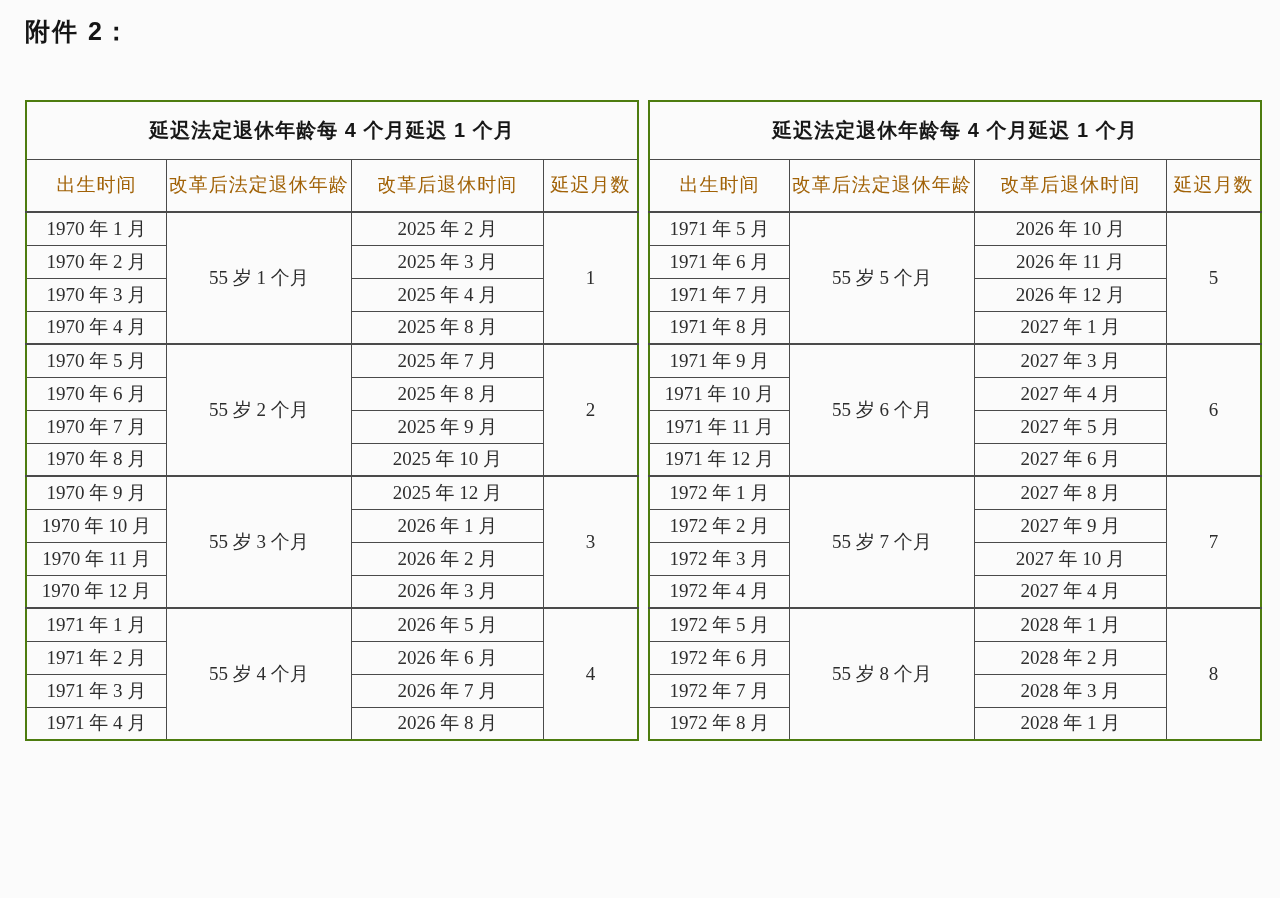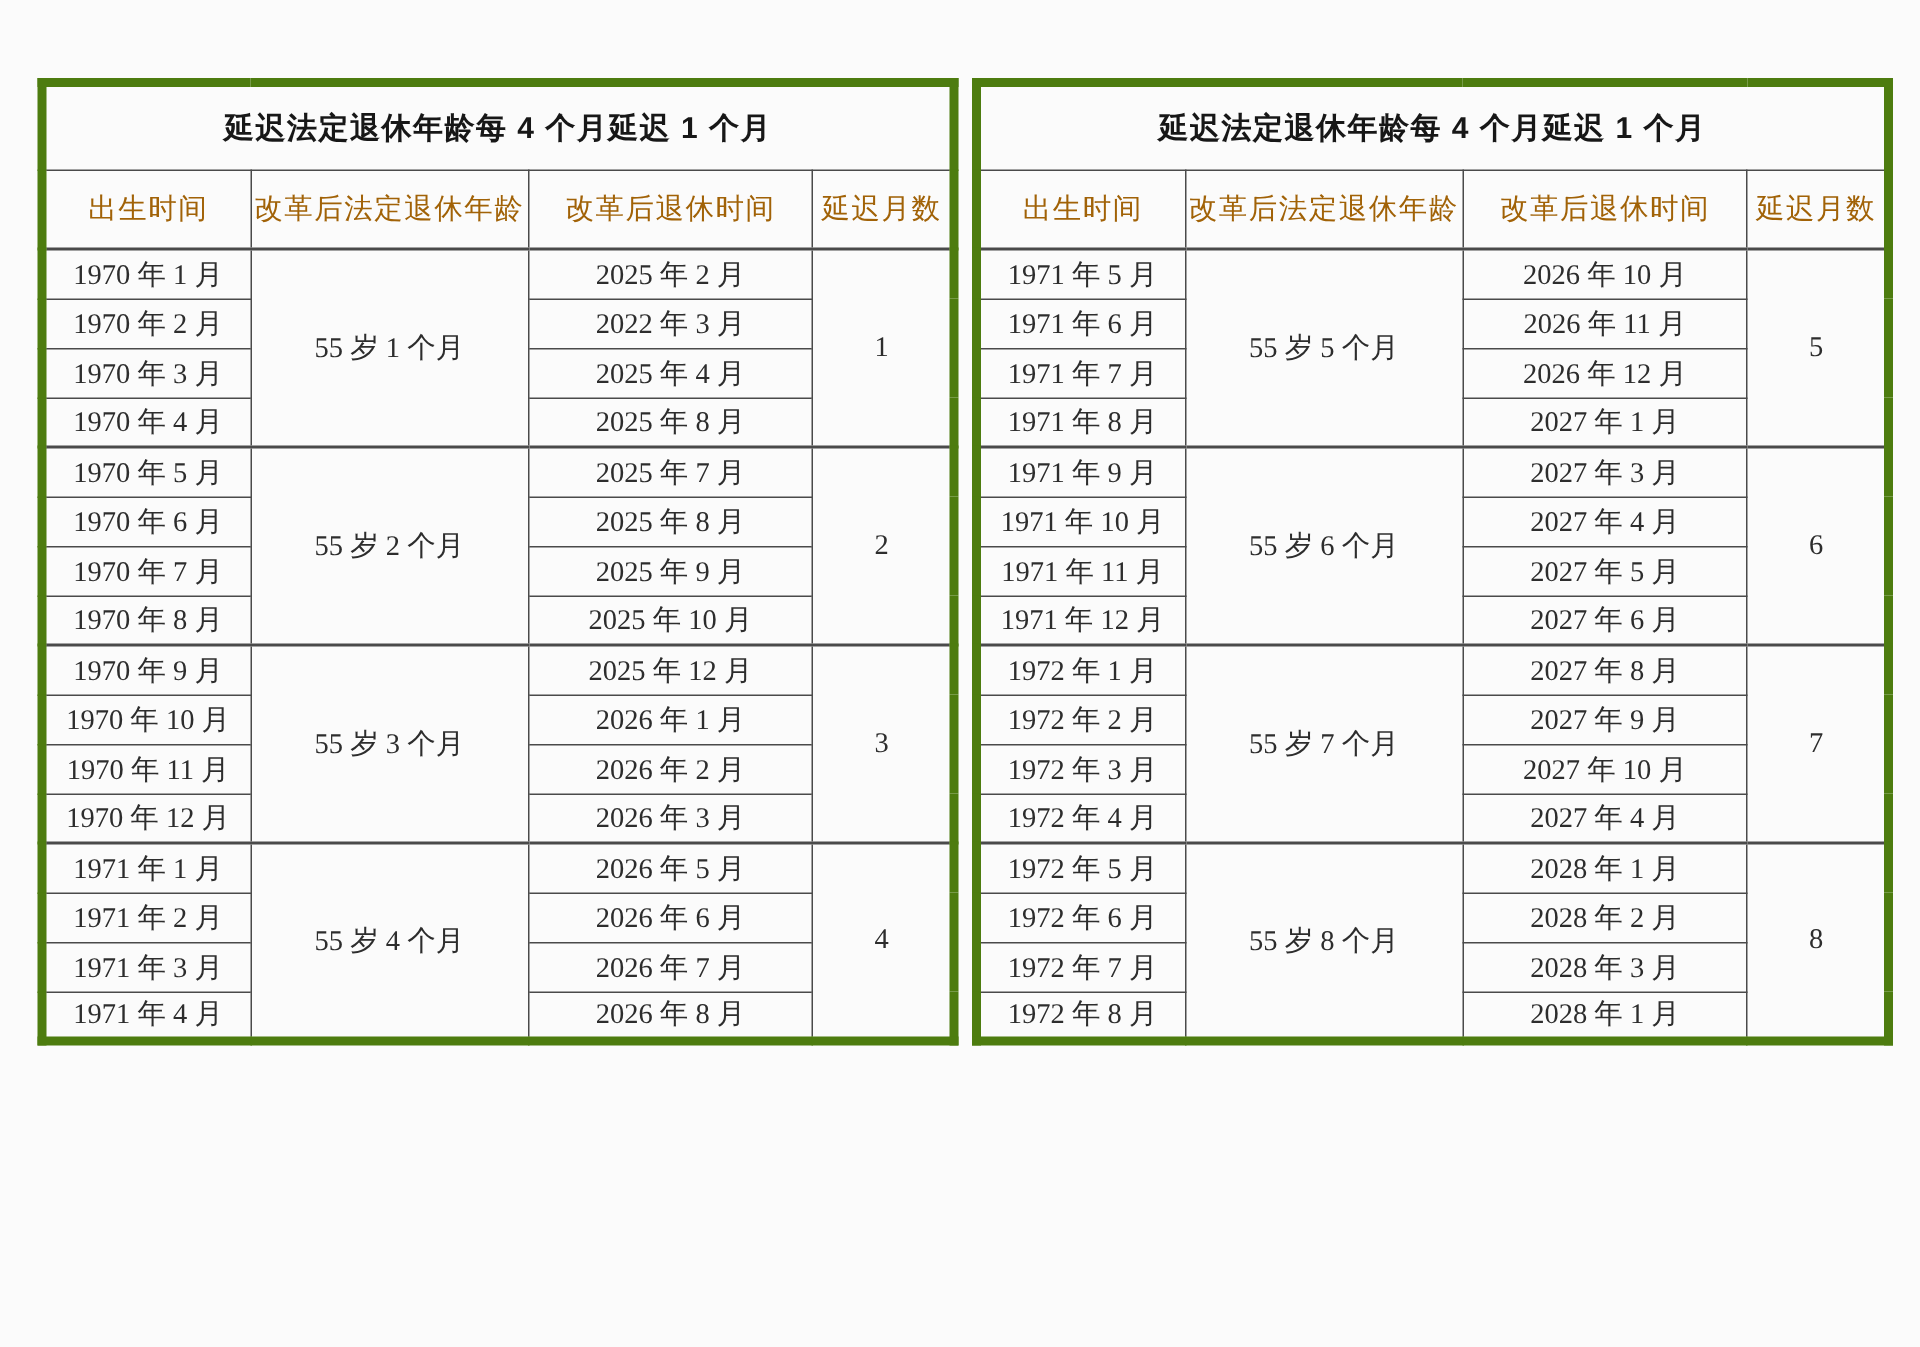--- a/index.html
+++ b/index.html
@@ -38,21 +38,21 @@
   .tables-row {
     margin: 52px 18px 0 25px;
     display: flex;
     gap: 9px;
   }
 
   table.rt {
     flex: 1 1 0;
     border-collapse: collapse;
     table-layout: fixed;
-    border: 6px solid #4d7c0f;
+    border: 2px solid #4d7c0f;
   }
   table.rt th, table.rt td {
     border: 1px solid #4a4a4a;
     text-align: center;
     vertical-align: middle;
     padding: 0 2px;
     overflow: hidden;
     white-space: nowrap;
   }
   th.band {
@@ -75,20 +75,21 @@
     font-size: 19px;
     color: #2d2d2d;
   }
   tr.grp td { border-top-width: 2px; }
 </style>
 </head>
 <body>
 
 <div class="page">
 
+  <div class="attachment-label">附件 2：</div>
 
 
   <div class="tables-row">
 
     <table class="rt">
       <colgroup>
         <col style="width:23%">
           <col style="width:30%">
           <col style="width:31.5%">
           <col style="width:15.5%">
@@ -106,21 +107,21 @@
       </thead>
       <tbody>
         <tr class="grp">
           <td>1970 年 1 月</td>
           <td rowspan="4">55 岁 1 个月</td>
           <td>2025 年 2 月</td>
           <td rowspan="4">1</td>
         </tr>
         <tr>
           <td>1970 年 2 月</td>
-          <td>2022 年 3 月</td>
+          <td>2025 年 3 月</td>
         </tr>
         <tr>
           <td>1970 年 3 月</td>
           <td>2025 年 4 月</td>
         </tr>
         <tr>
           <td>1970 年 4 月</td>
           <td>2025 年 8 月</td>
         </tr>
 

